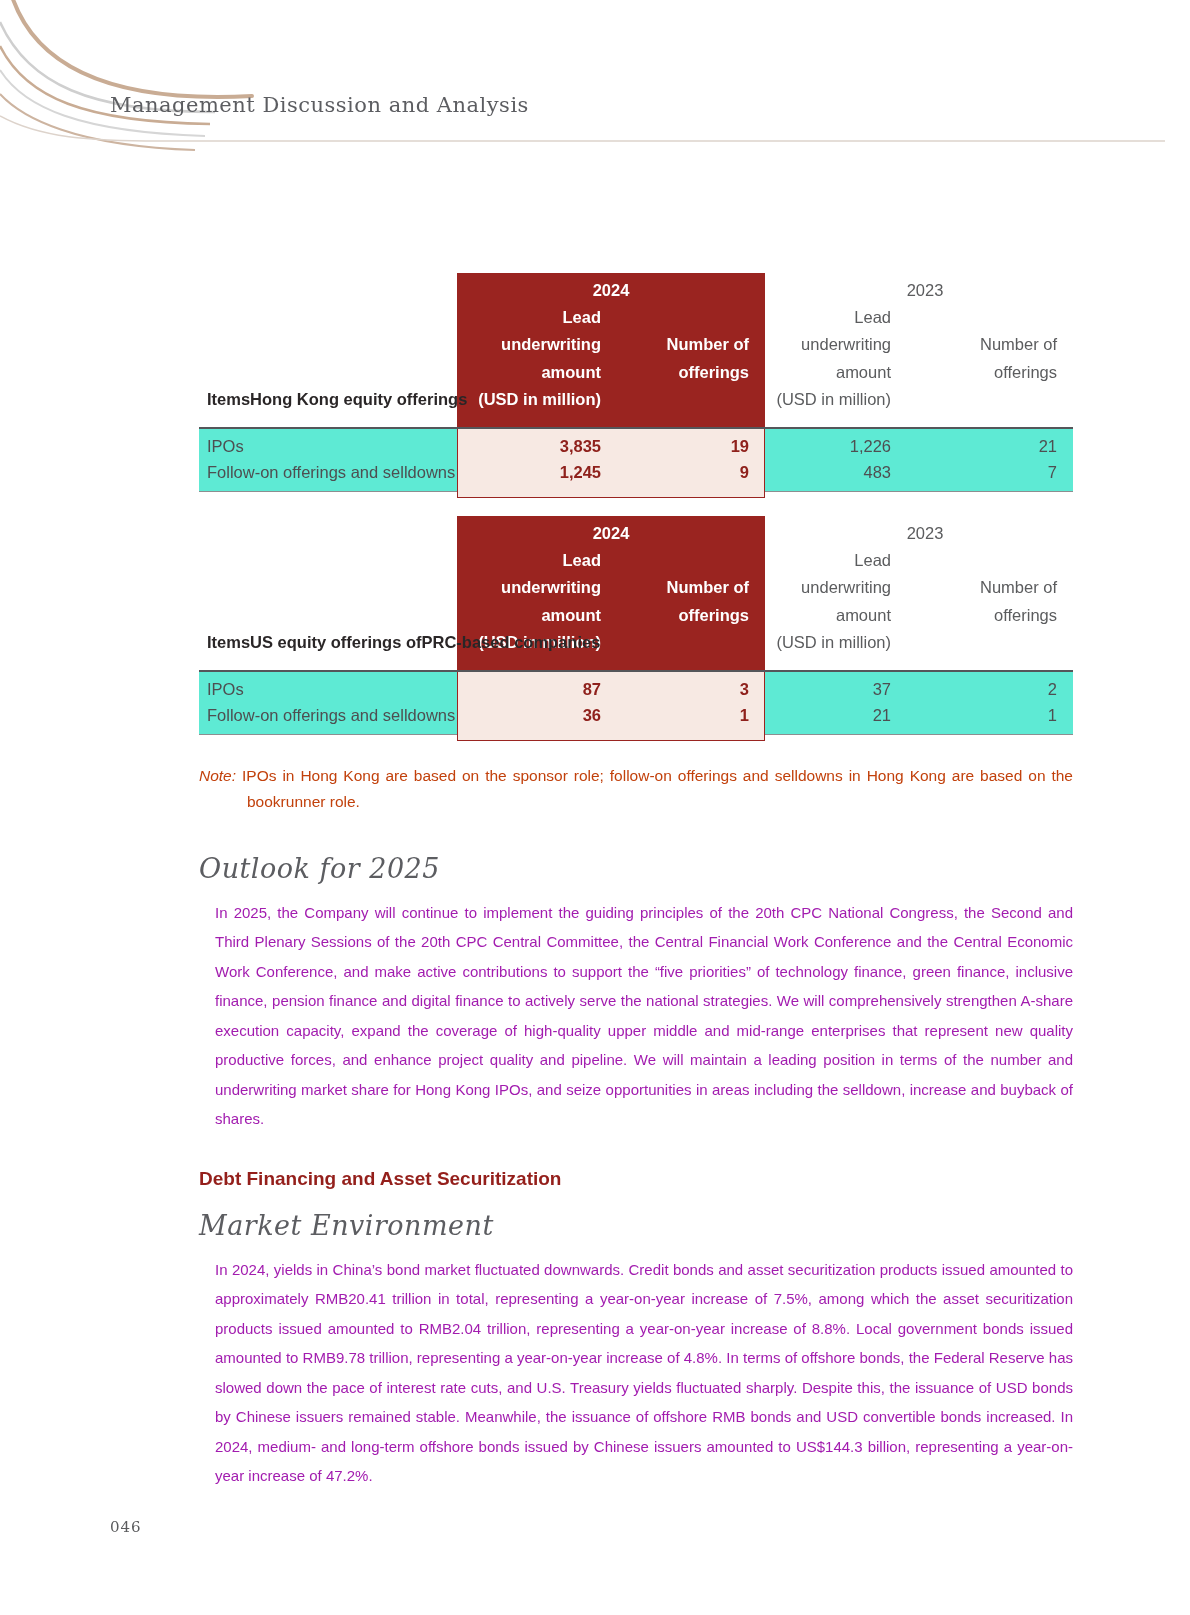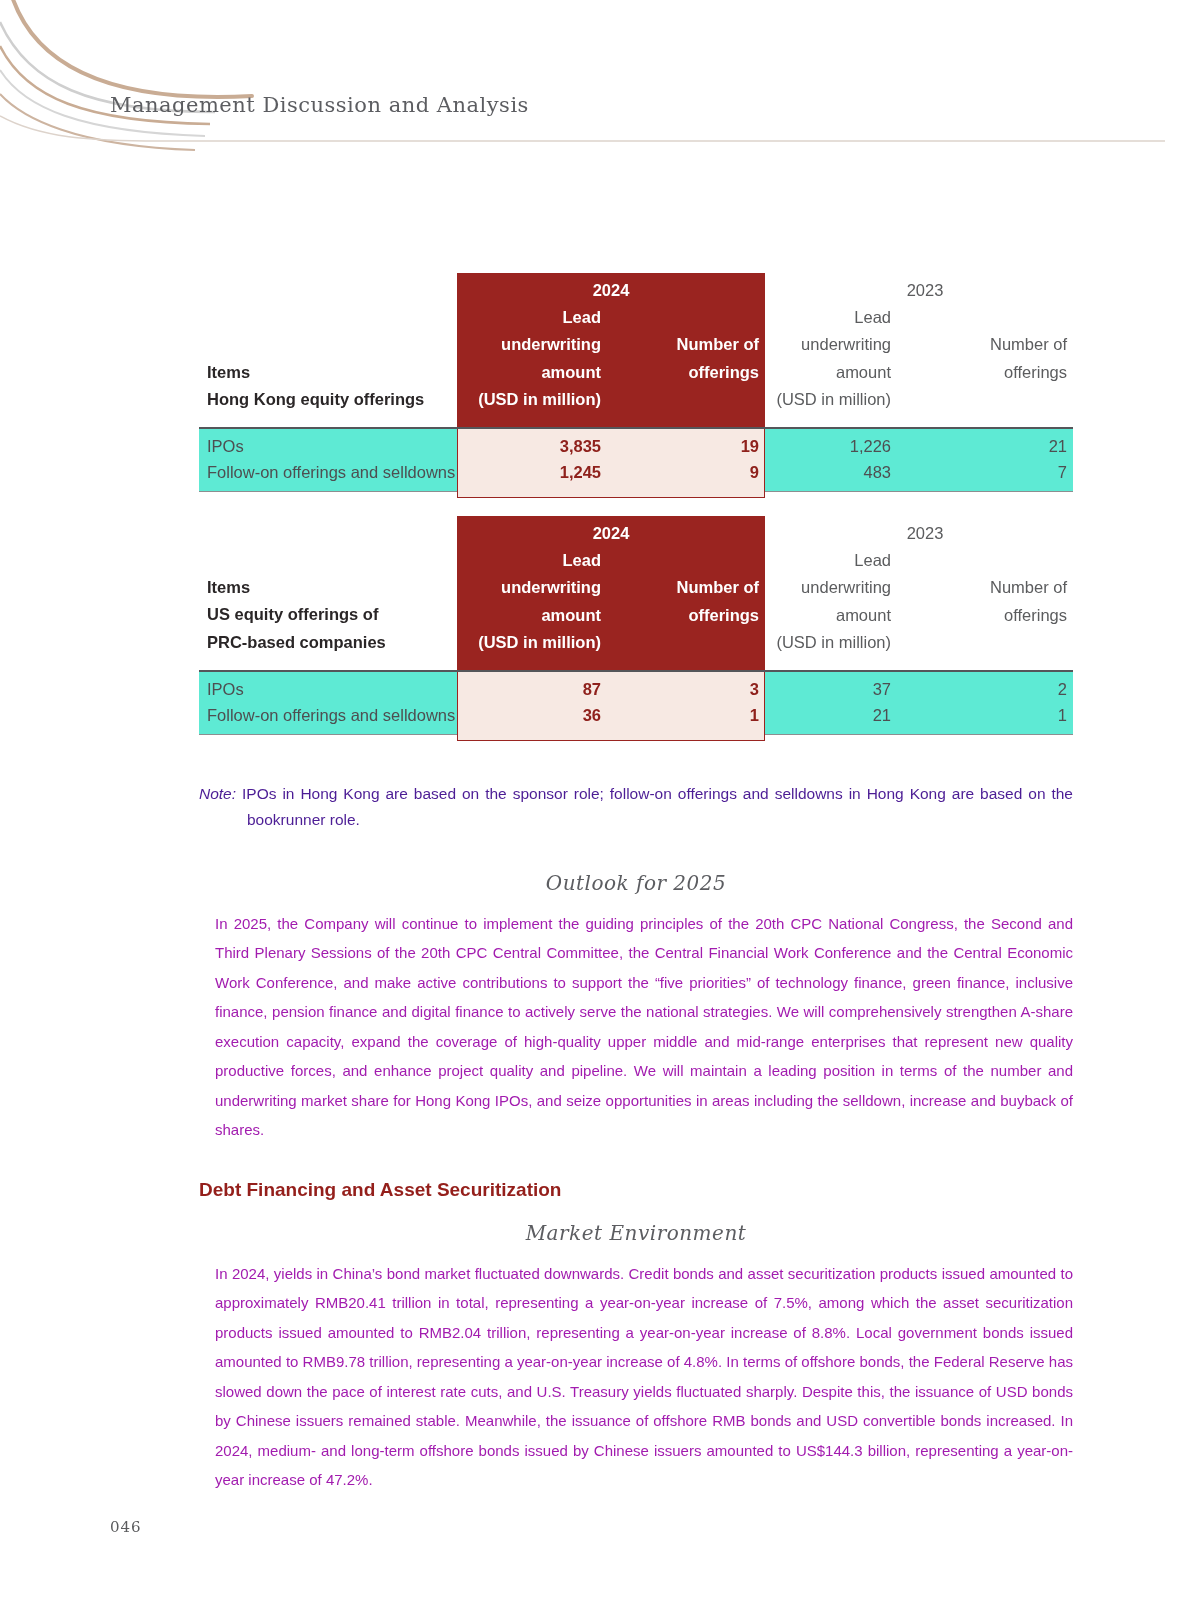--- a/index.html
+++ b/index.html
@@ -26,45 +26,45 @@
          padding:4px 0 14px;}
   .red-block{position:absolute;left:258px;top:0;width:308px;height:100%;
          background:#9a2420;}
   .hc{position:relative;z-index:1;line-height:27.2px;font-size:16.5px;white-space:nowrap;}.r2{grid-row:2}.r3{grid-row:3}.r4{grid-row:4}.r5{grid-row:5}
   .c2{grid-column:2}.c3{grid-column:3}.c4{grid-column:4}.c5{grid-column:5}
   .y24{grid-row:1;grid-column:2/4;text-align:center;color:#fff;font-weight:700;}
   .y23{grid-row:1;grid-column:4/6;text-align:center;color:#5b5c5e;padding-left:12px;}
   .w{color:#ffffff;font-weight:700;text-align:right;}
   .g{color:#5b5c5e;font-weight:400;text-align:right;}
   .amt{padding-right:24px;}
-  .cnt{padding-right:6px;}
+  .cnt{padding-right:16px;}
   .items-block{position:absolute;z-index:1;left:0;bottom:14px;padding-left:8px;
-         display:flex;flex-direction:column;}
+         display:flex;flex-direction:row;}
   .items-block div{line-height:27.2px;font-size:16.5px;font-weight:700;color:#2a2627;white-space:nowrap;}
 
   .tbody{position:relative;background:#5eead4;
          border-top:2px solid #55565a;border-bottom:1px solid #8d8e90;
          padding:4px 0 6px;}
   .pink-block{position:absolute;z-index:1;left:258px;top:0;width:306px;bottom:-7px;
          background:#f7e9e3;border:1px solid #9a2420;border-top:none;}
   .trow{position:relative;z-index:2;display:grid;
          grid-template-columns:258px 168px 140px 150px 158px;
          line-height:26px;font-size:16.5px;}
   .td-label{padding-left:8px;color:#4e4f51;white-space:nowrap;}
   .td-red{font-weight:700;color:#8f211c;text-align:right;}
   .td-gray{color:#4e4f51;text-align:right;}
 
   
-  .note{margin-top:46px;font-size:15.5px;line-height:26px;color:#4c1d95;
+  .note{margin-top:28px;font-size:15.5px;line-height:26px;color:#c2410c;
         text-align:justify;padding-left:48px;text-indent:-48px;}
   .note-label{font-style:italic;}
 
   
   .serif-h{font-family:"DejaVu Serif",serif;font-style:italic;font-weight:400;
-        font-size:20px;color:#5c5d61;margin:0;letter-spacing:.5px;text-align:center;}
+        font-size:27px;color:#5c5d61;margin:0;letter-spacing:.5px;}
   .h-outlook{margin-top:38px;}
   .h-market{margin-top:20px;}
   .red-h{font-family:"Liberation Sans",sans-serif;font-weight:700;font-size:19px;
         color:#941f1b;margin:34px 0 12px 0;}
   .body-p{margin:14px 0 0 16px;font-size:15px;line-height:29.5px;
         text-align:justify;color:#a21caf;}
 
   
   .page-number{position:absolute;left:110px;top:1518px;
         font-family:"DejaVu Serif",serif;font-size:15px;color:#5b5c5e;letter-spacing:1px;}

